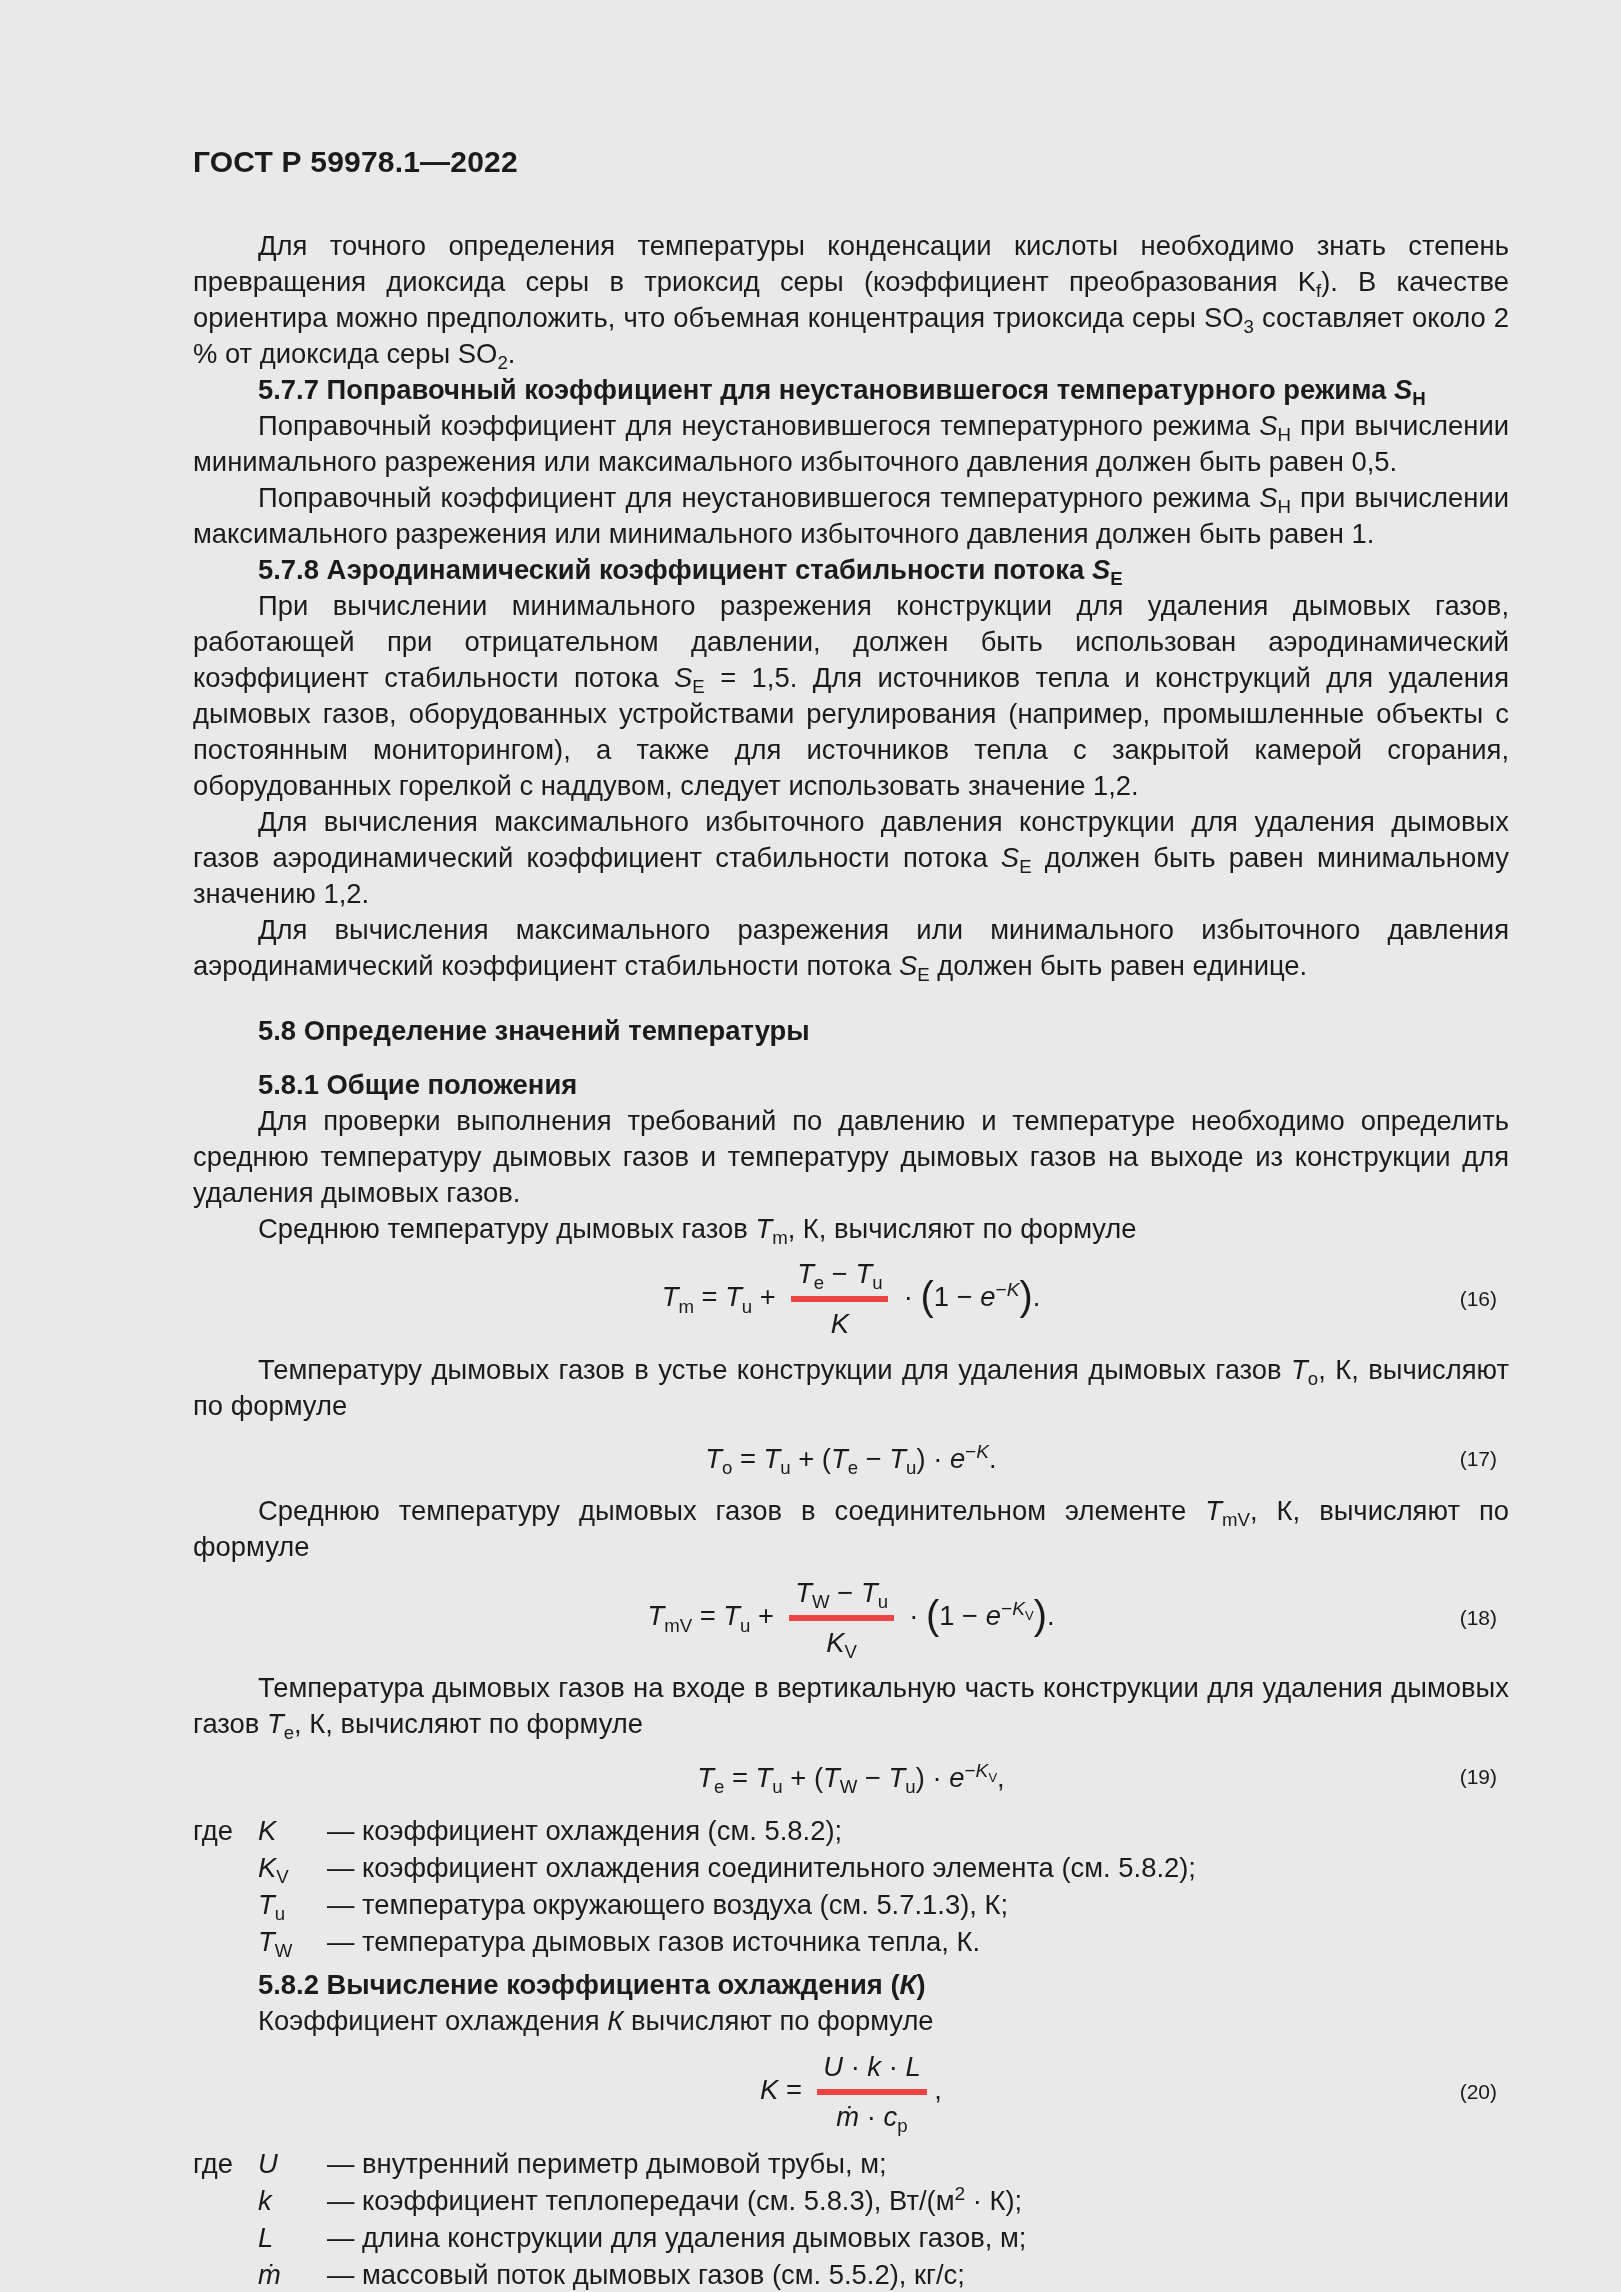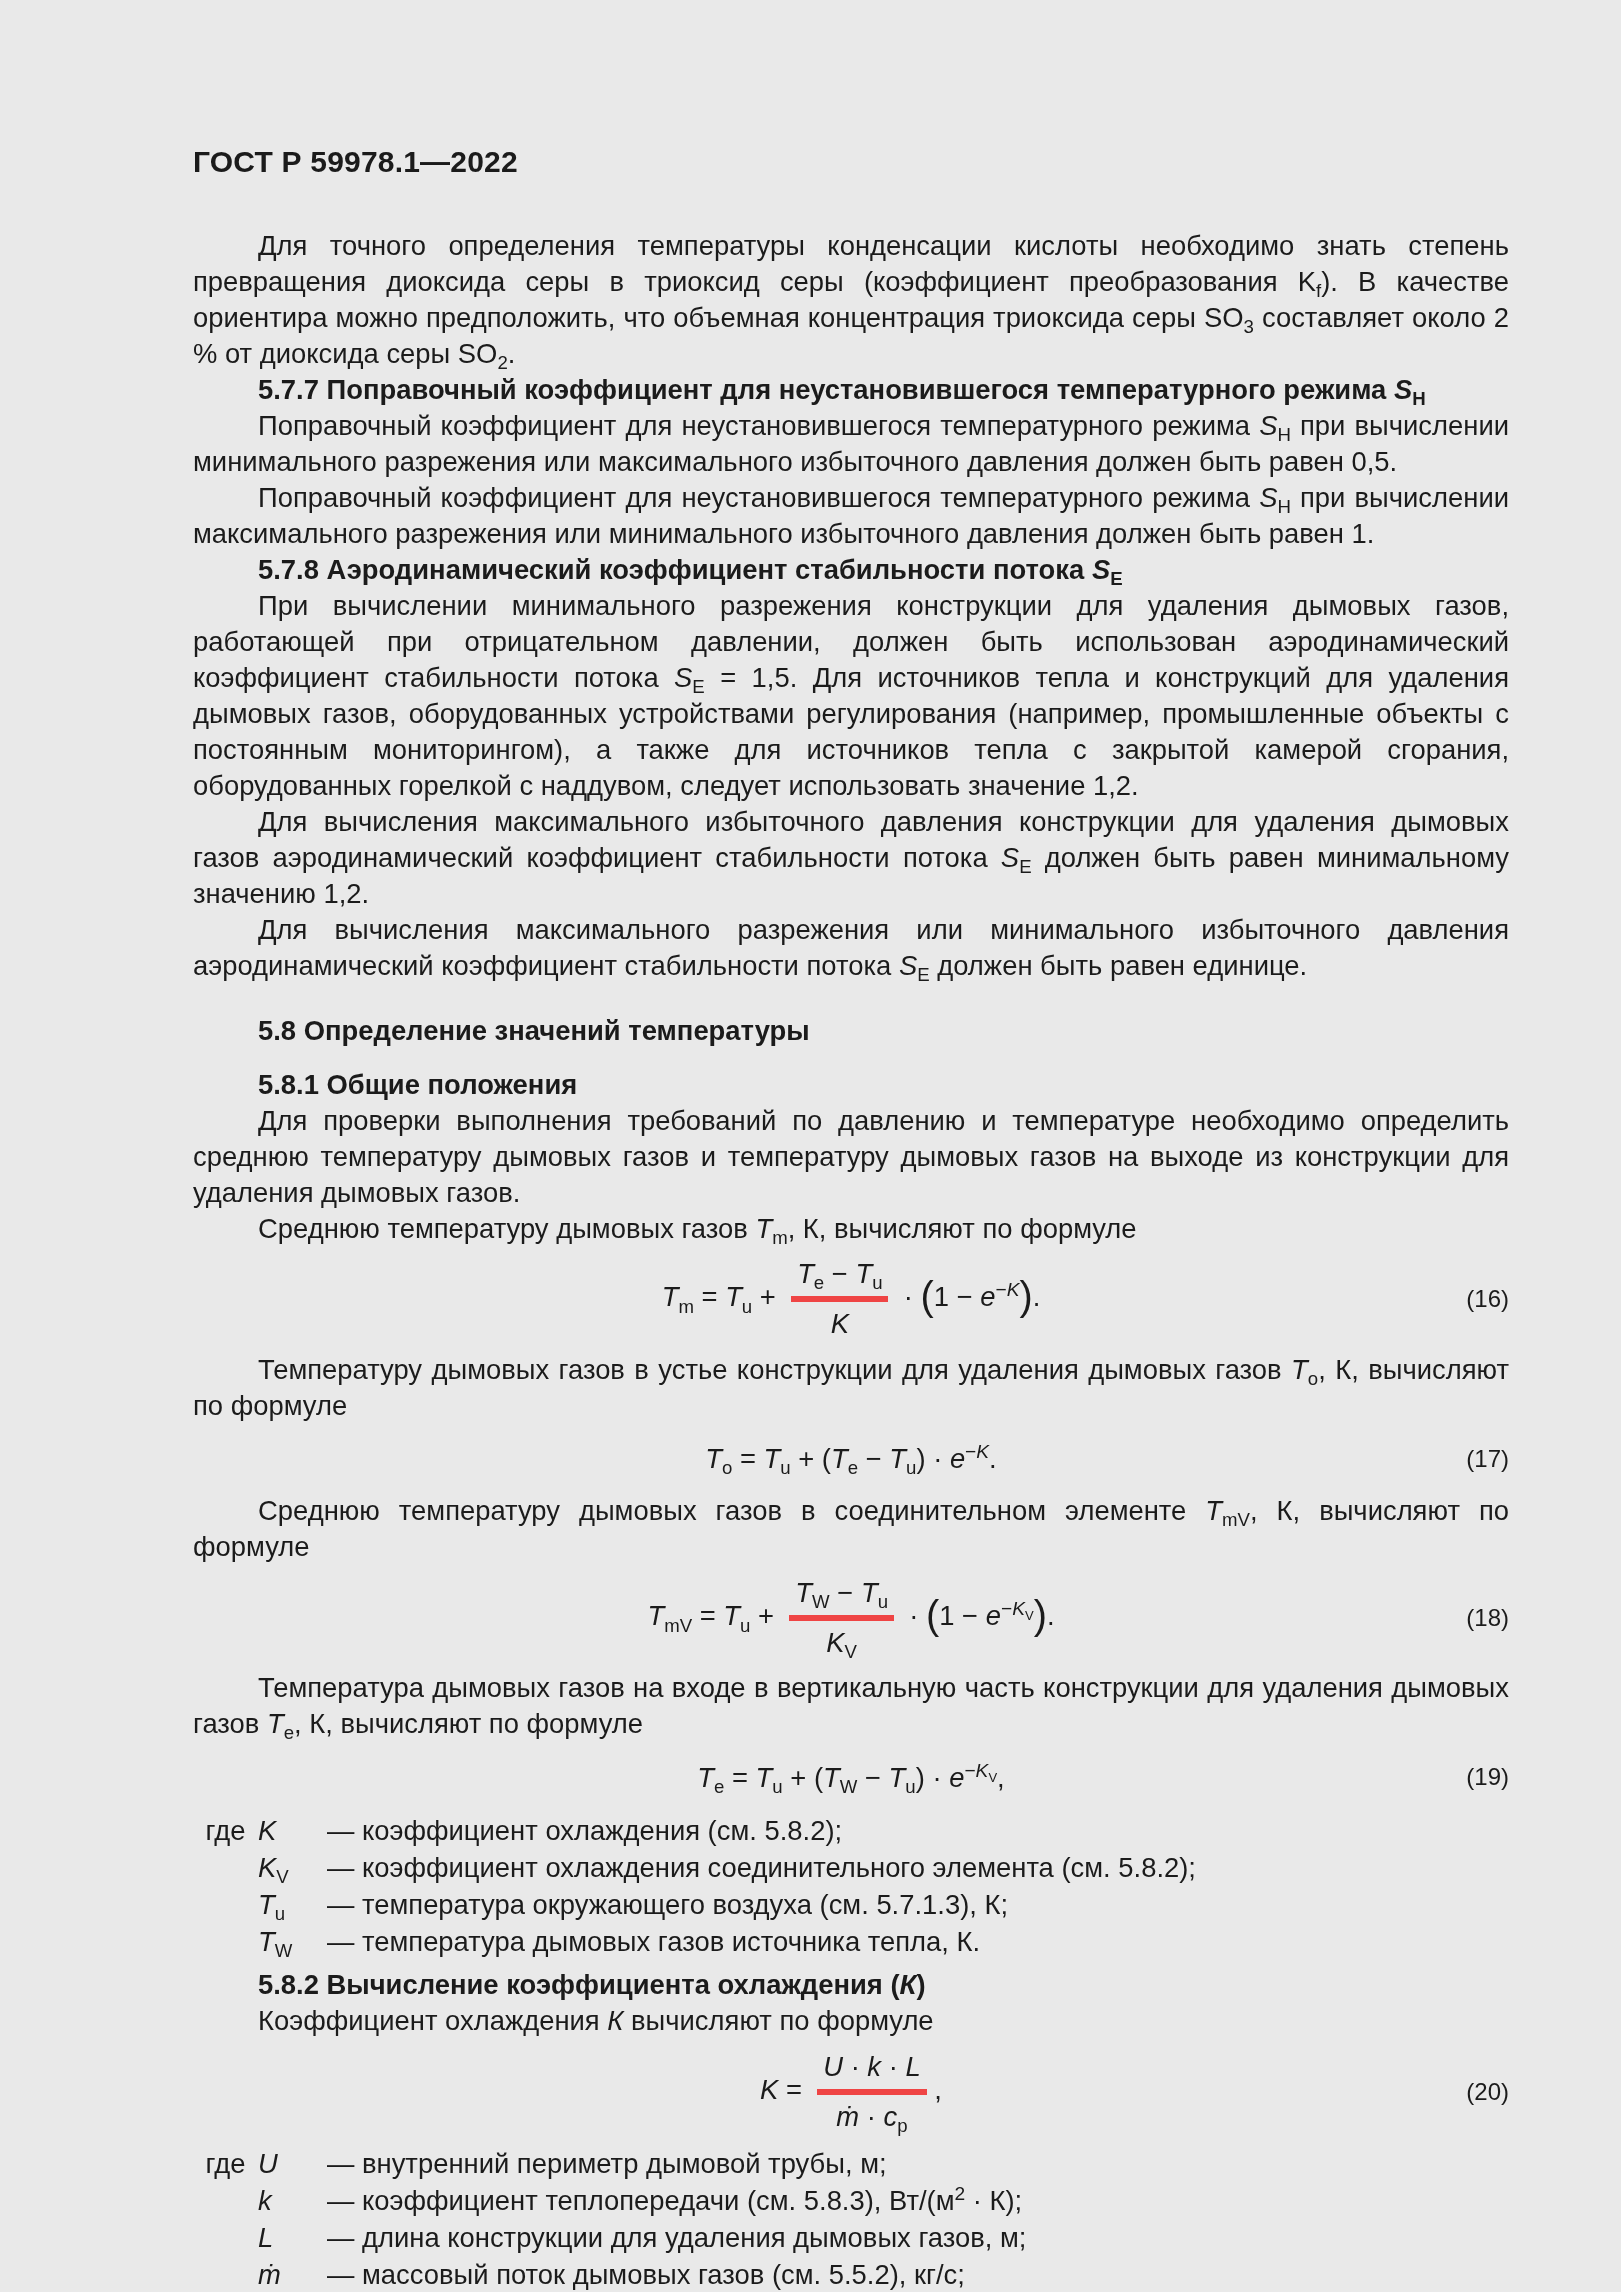--- a/index.html
+++ b/index.html
@@ -38,42 +38,42 @@
   
   .eq{
     position:relative;
     text-align:center;
     font-size:27.4px; line-height:36px;
     margin:15.7px 0;
   }
   .eq.frac-eq{margin:9.8px 0;}
   .eq-body{display:inline-block; vertical-align:middle;}
   .eq-num{
-    position:absolute; right:0; top:50%;
+    position:absolute; right:12px; top:50%;
     transform:translateY(-50%);
-    font-size:24px; font-style:normal;
+    font-size:21px; font-style:normal;
   }
   .frac{
     display:inline-block; vertical-align:middle;
     text-align:center; margin:0 7.8px;
   }
   .frac .num{display:block; padding:0 5.9px 3.9px; border-bottom:6px solid #ef4444;}
   .frac .den{display:block; padding-top:3.9px;}
   .bp{
     font-size:1.45em; font-weight:300;
     vertical-align:-0.10em; line-height:0;
   }
   
   .defs{margin:5.9px 0 0 0;}
   .defrow{
     display:flex; align-items:baseline;
     font-size:27.4px; line-height:37px;
     text-align:left;
   }
-  .defrow .lead{flex:none; width:65px;text-align:center;}
+  .defrow .lead{flex:none; width:65px;}
   .defrow .sym{flex:none; width:69px;}
   .defrow .txt{flex:1;}
 </style>
 </head>
 <body>
 
 <div class="page">
 
   <div class="doc-header">ГОСТ Р 59978.1—2022</div>
 

